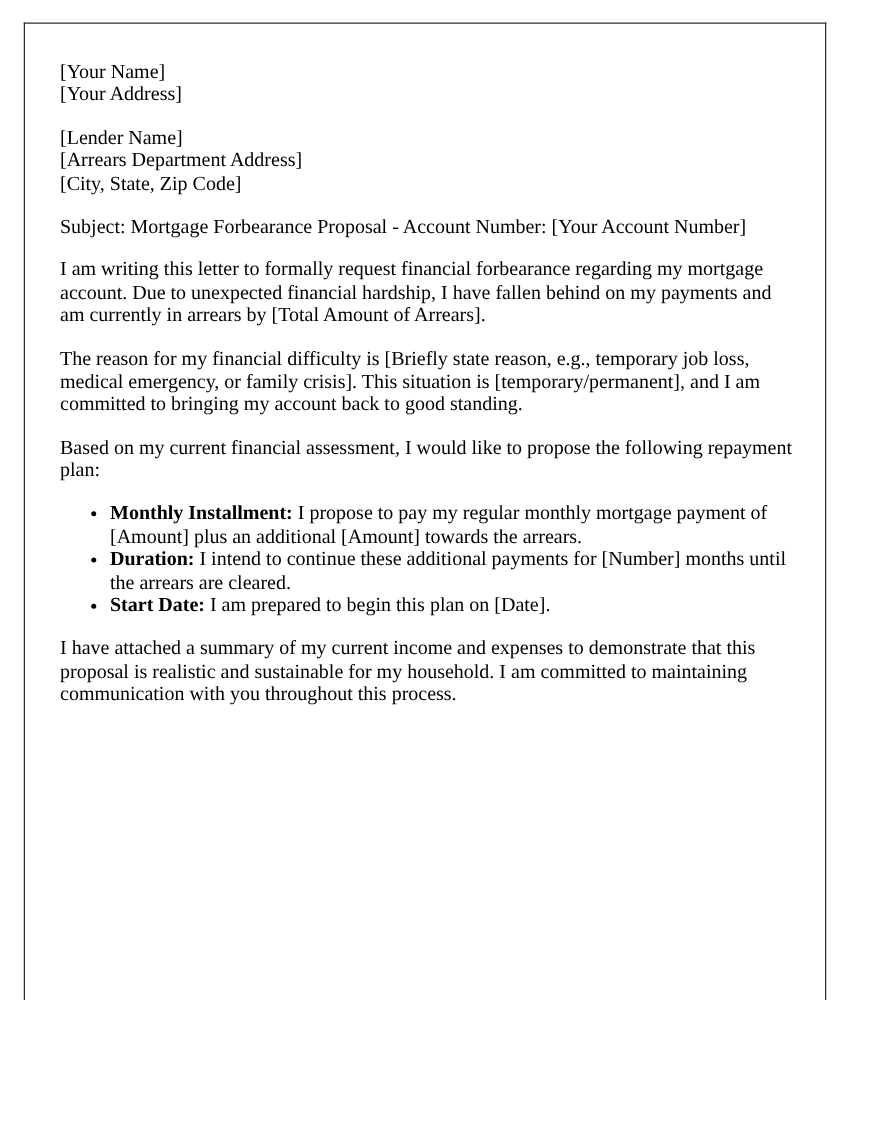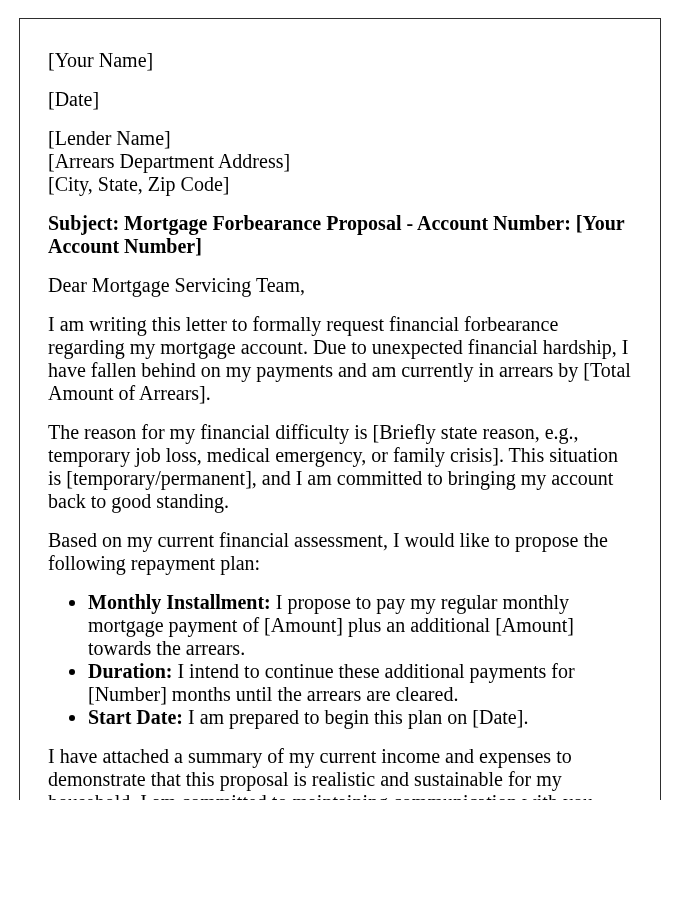--- a/index.html
+++ b/index.html
@@ -3,63 +3,62 @@
 <meta charset="utf-8">
 <style>
   html, body { margin: 0; padding: 0; background: #ffffff; }
   .page {
     position: relative;
     width: 700px;
     height: 900px;
     background: #ffffff;
     overflow: hidden;
     font-family: "Liberation Serif", "DejaVu Serif", serif;
-    font-size: 20px;
+    font-size: 16px;
     line-height: 1.15;
     color: #000000;
   }
   .frame {
     position: absolute;
     left: 19px;
     top: 18px;
     width: 642px;
     height: 782px;
     box-sizing: border-box;
     border: 1px solid #2e2e2e;
     border-bottom: none;
     padding: 14px 24px 0 28px;
     overflow: hidden;
   }
   .para { margin: 16px 0; }
-  .subject { font-weight: bold; }
+  .subject { font-weight: normal; }
   ul.bullets { margin: 16px 0; padding-left: 40px; }
   ul.bullets li { margin: 0; }
   .lead { font-weight: bold; }
 </style>
 </head>
 <body>
 
 <div class="page">
   <div class="frame">
 
     <div class="para">
       <div>[Your Name]</div>
+      <div>[Your Address]</div>
     </div>
 
-    <div class="para">[Date]</div>
 
     <div class="para">
       <div>[Lender Name]</div>
       <div>[Arrears Department Address]</div>
       <div>[City, State, Zip Code]</div>
     </div>
 
     <div class="para subject">Subject: Mortgage Forbearance Proposal - Account Number: [Your Account Number]</div>
 
-    <div class="para">Dear Mortgage Servicing Team,</div>
 
     <div class="para">I am writing this letter to formally request financial forbearance regarding my mortgage account. Due to unexpected financial hardship, I have fallen behind on my payments and am currently in arrears by [Total Amount of Arrears].</div>
 
     <div class="para">The reason for my financial difficulty is [Briefly state reason, e.g., temporary job loss, medical emergency, or family crisis]. This situation is [temporary/permanent], and I am committed to bringing my account back to good standing.</div>
 
     <div class="para">Based on my current financial assessment, I would like to propose the following repayment plan:</div>
 
     <ul class="bullets">
       <li><span class="lead">Monthly Installment:</span><span> I propose to pay my regular monthly mortgage payment of [Amount] plus an additional [Amount] towards the arrears.</span></li>
       <li><span class="lead">Duration:</span><span> I intend to continue these additional payments for [Number] months until the arrears are cleared.</span></li>

